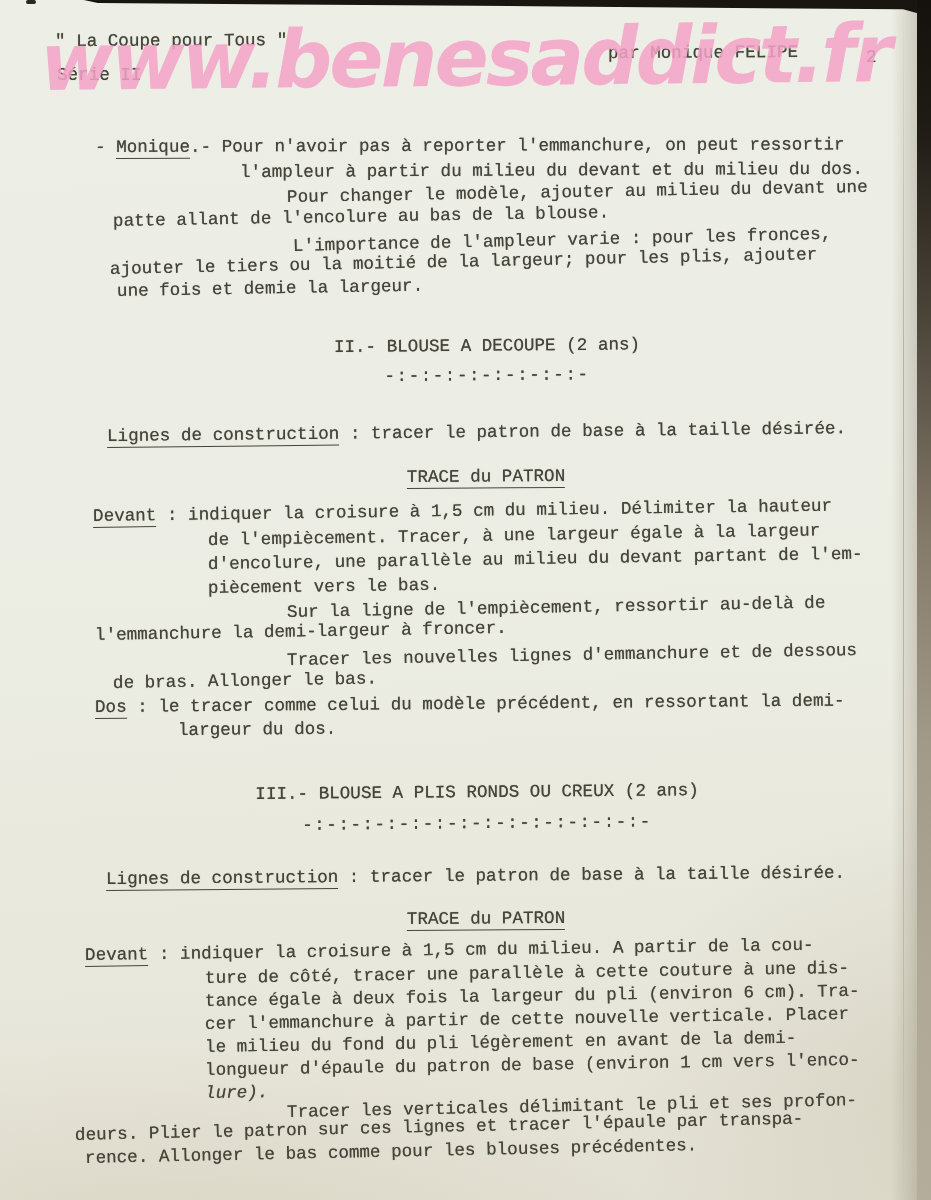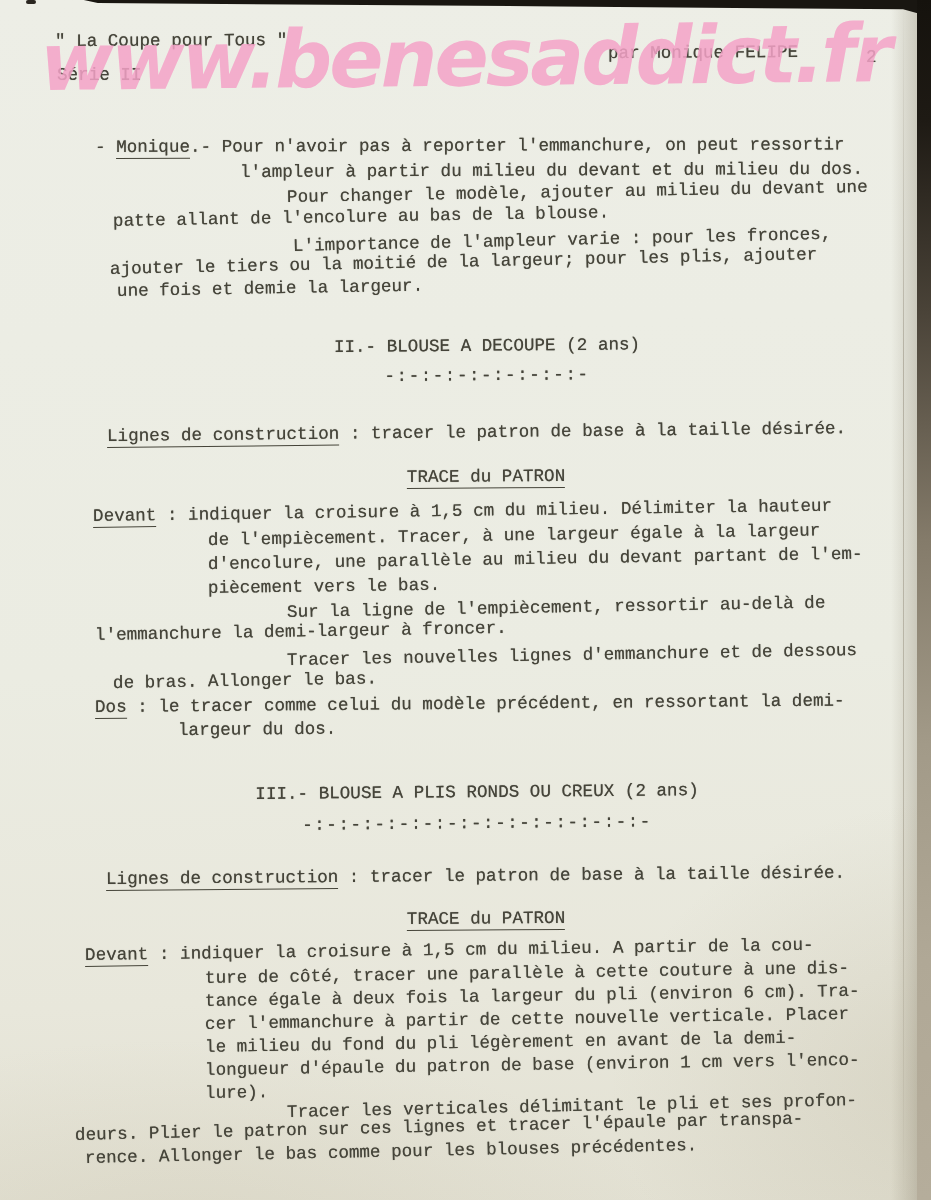--- a/index.html
+++ b/index.html
@@ -62,21 +62,21 @@
   .l21{left:477px;top:783px;transform:translateX(-50%) rotate(-.5deg);}
   .l22{left:477px;top:814px;transform:translateX(-50%) rotate(-.6deg);letter-spacing:1.5px;}
   .l23{left:106px;top:868px;transform:rotate(-.5deg);}
   .l24{left:486px;top:908px;transform:translateX(-50%) rotate(-.4deg);}
   .l25{left:85px;top:944px;transform:rotate(-.8deg);}
   .l26{left:205px;top:967px;transform:rotate(-.9deg);}
   .l27{left:205px;top:990px;transform:rotate(-.9deg);}
   .l28{left:205px;top:1013px;transform:rotate(-.9deg);}
   .l29{left:205px;top:1036px;transform:rotate(-.9deg);}
   .l30{left:205px;top:1059px;transform:rotate(-.9deg);}
-  .l31{left:205px;top:1082px;transform:rotate(-.8deg);}
+  .l31{left:205px;top:1082px;transform:rotate(-.8deg);font-style:italic;}
   .l32{left:287px;top:1101px;transform:rotate(-1.2deg);}
   .l33{left:75px;top:1124px;transform:rotate(-1.3deg);}
   .l34{left:85px;top:1147px;transform:rotate(-1.2deg);}
 </style>
 </head>
 <body>
 
 <div class="page">
 
   <div class="top-edge"></div>

